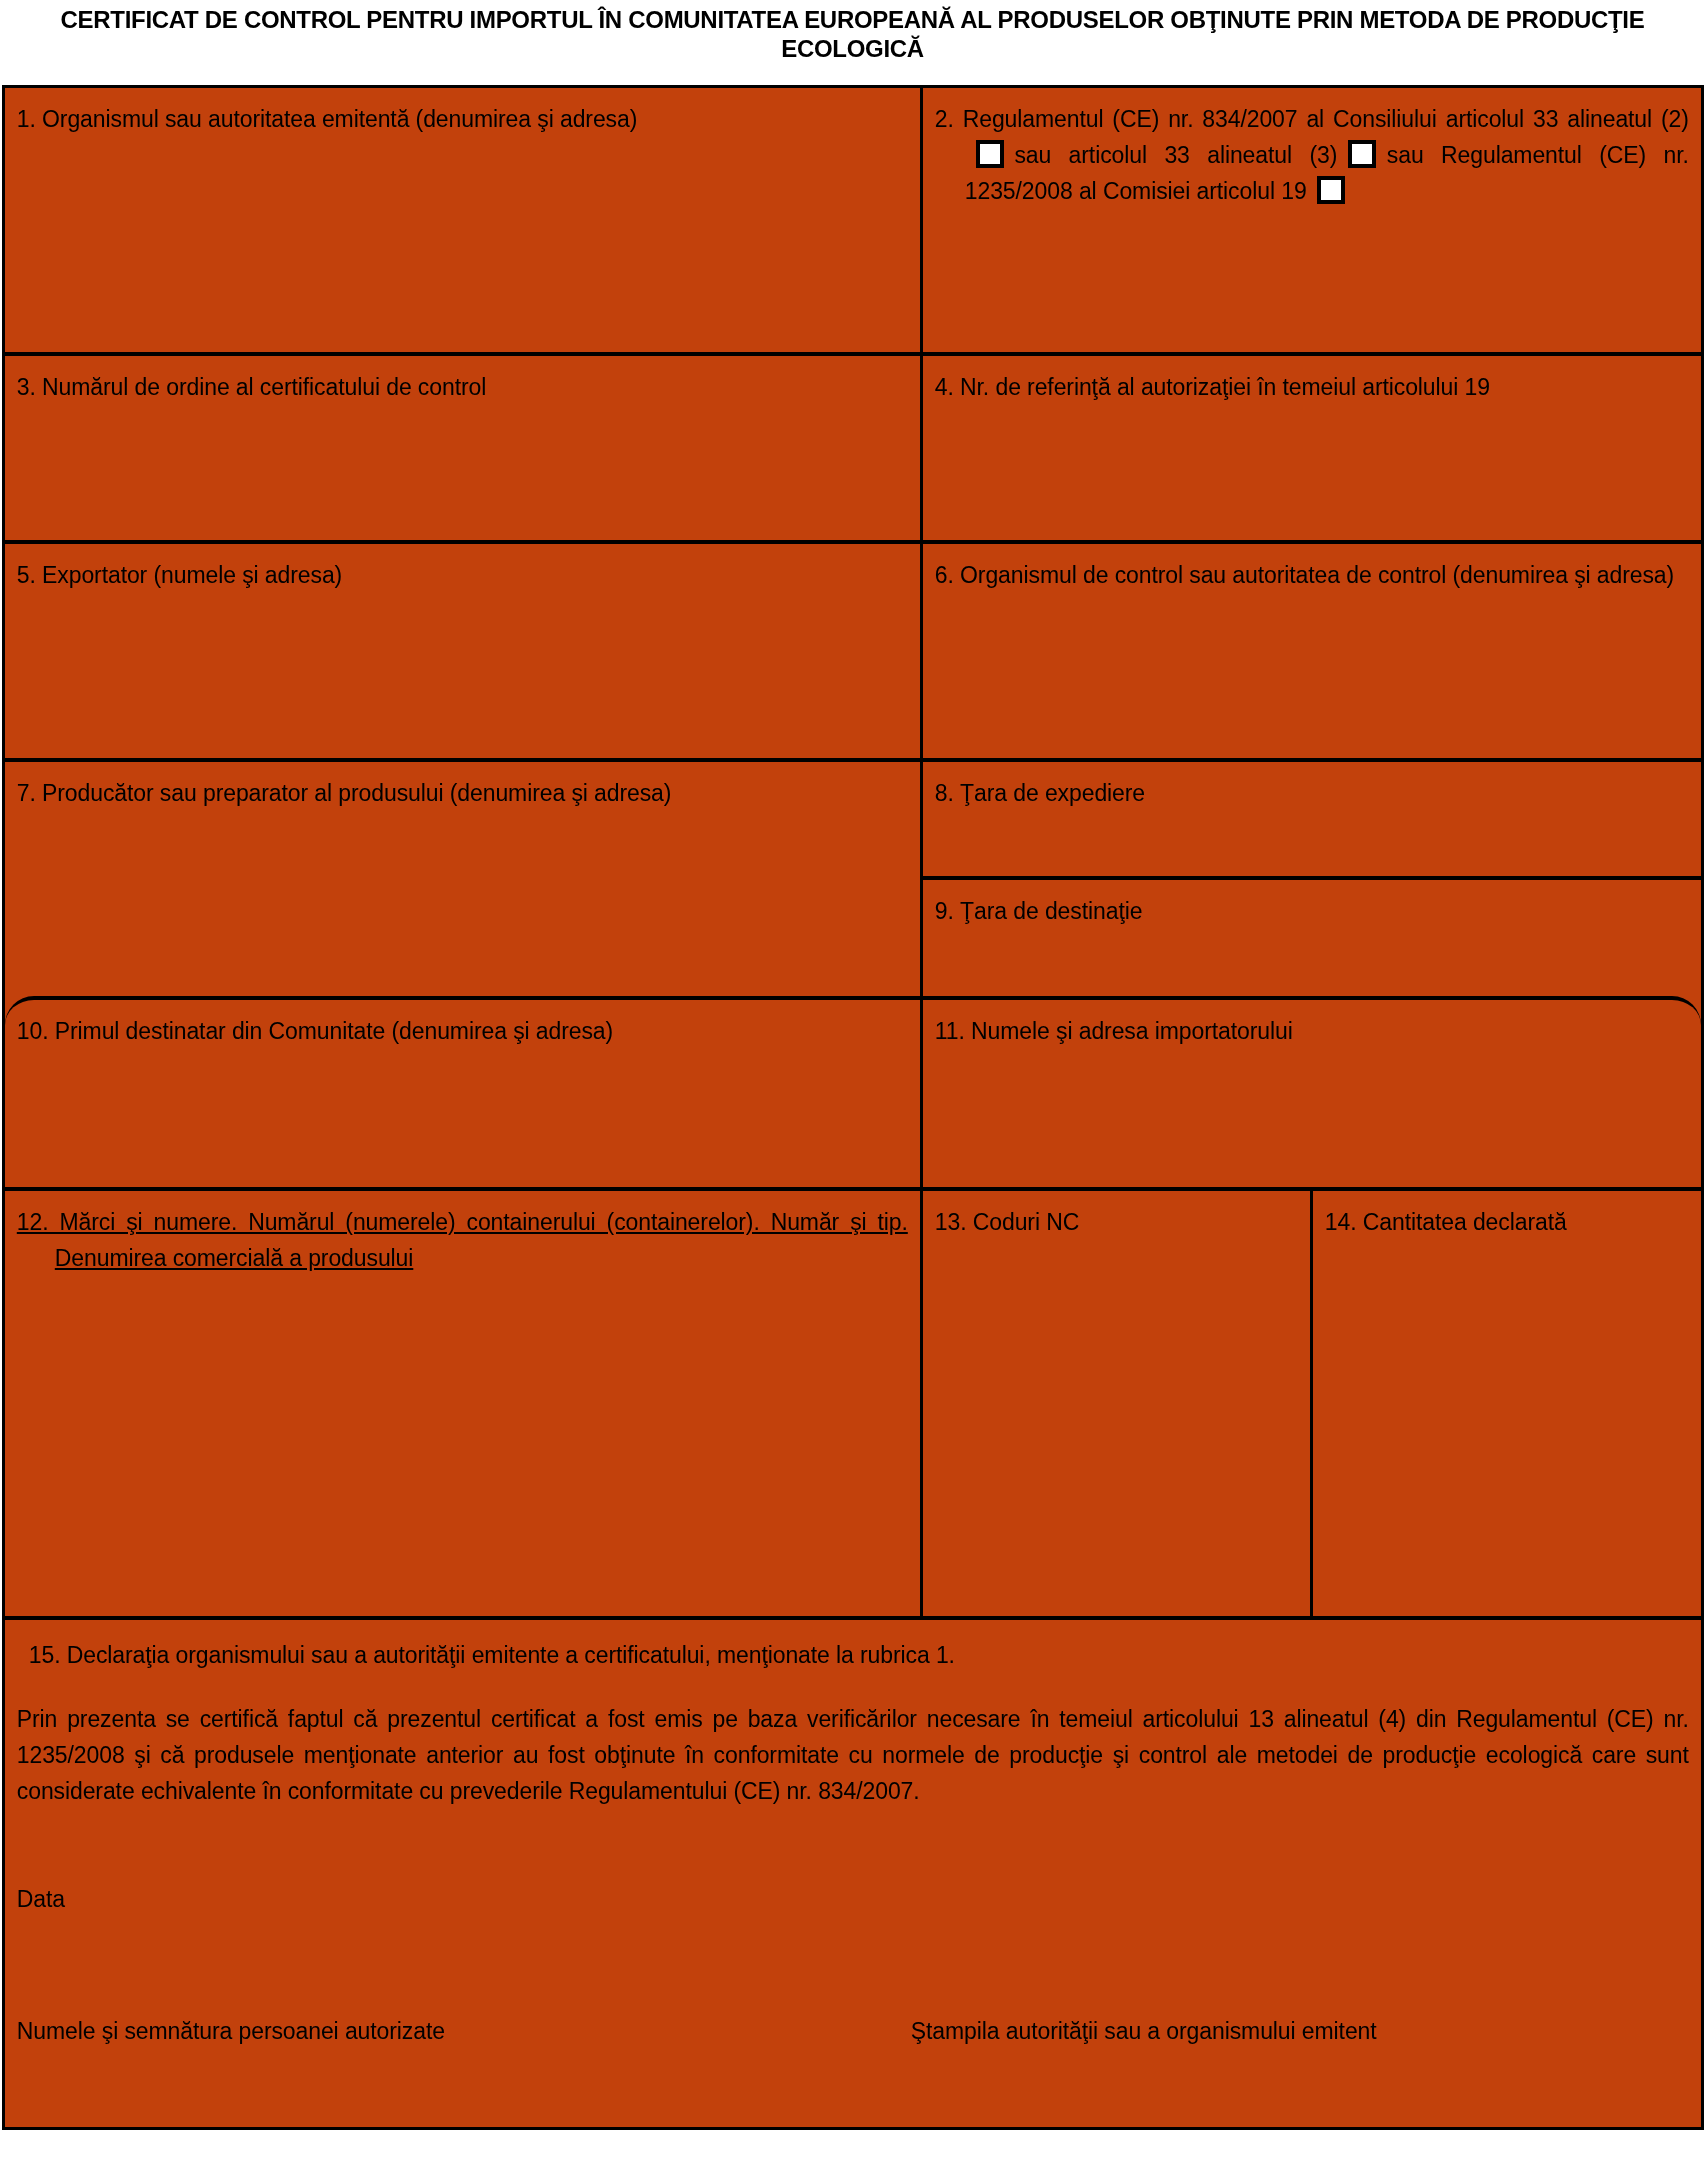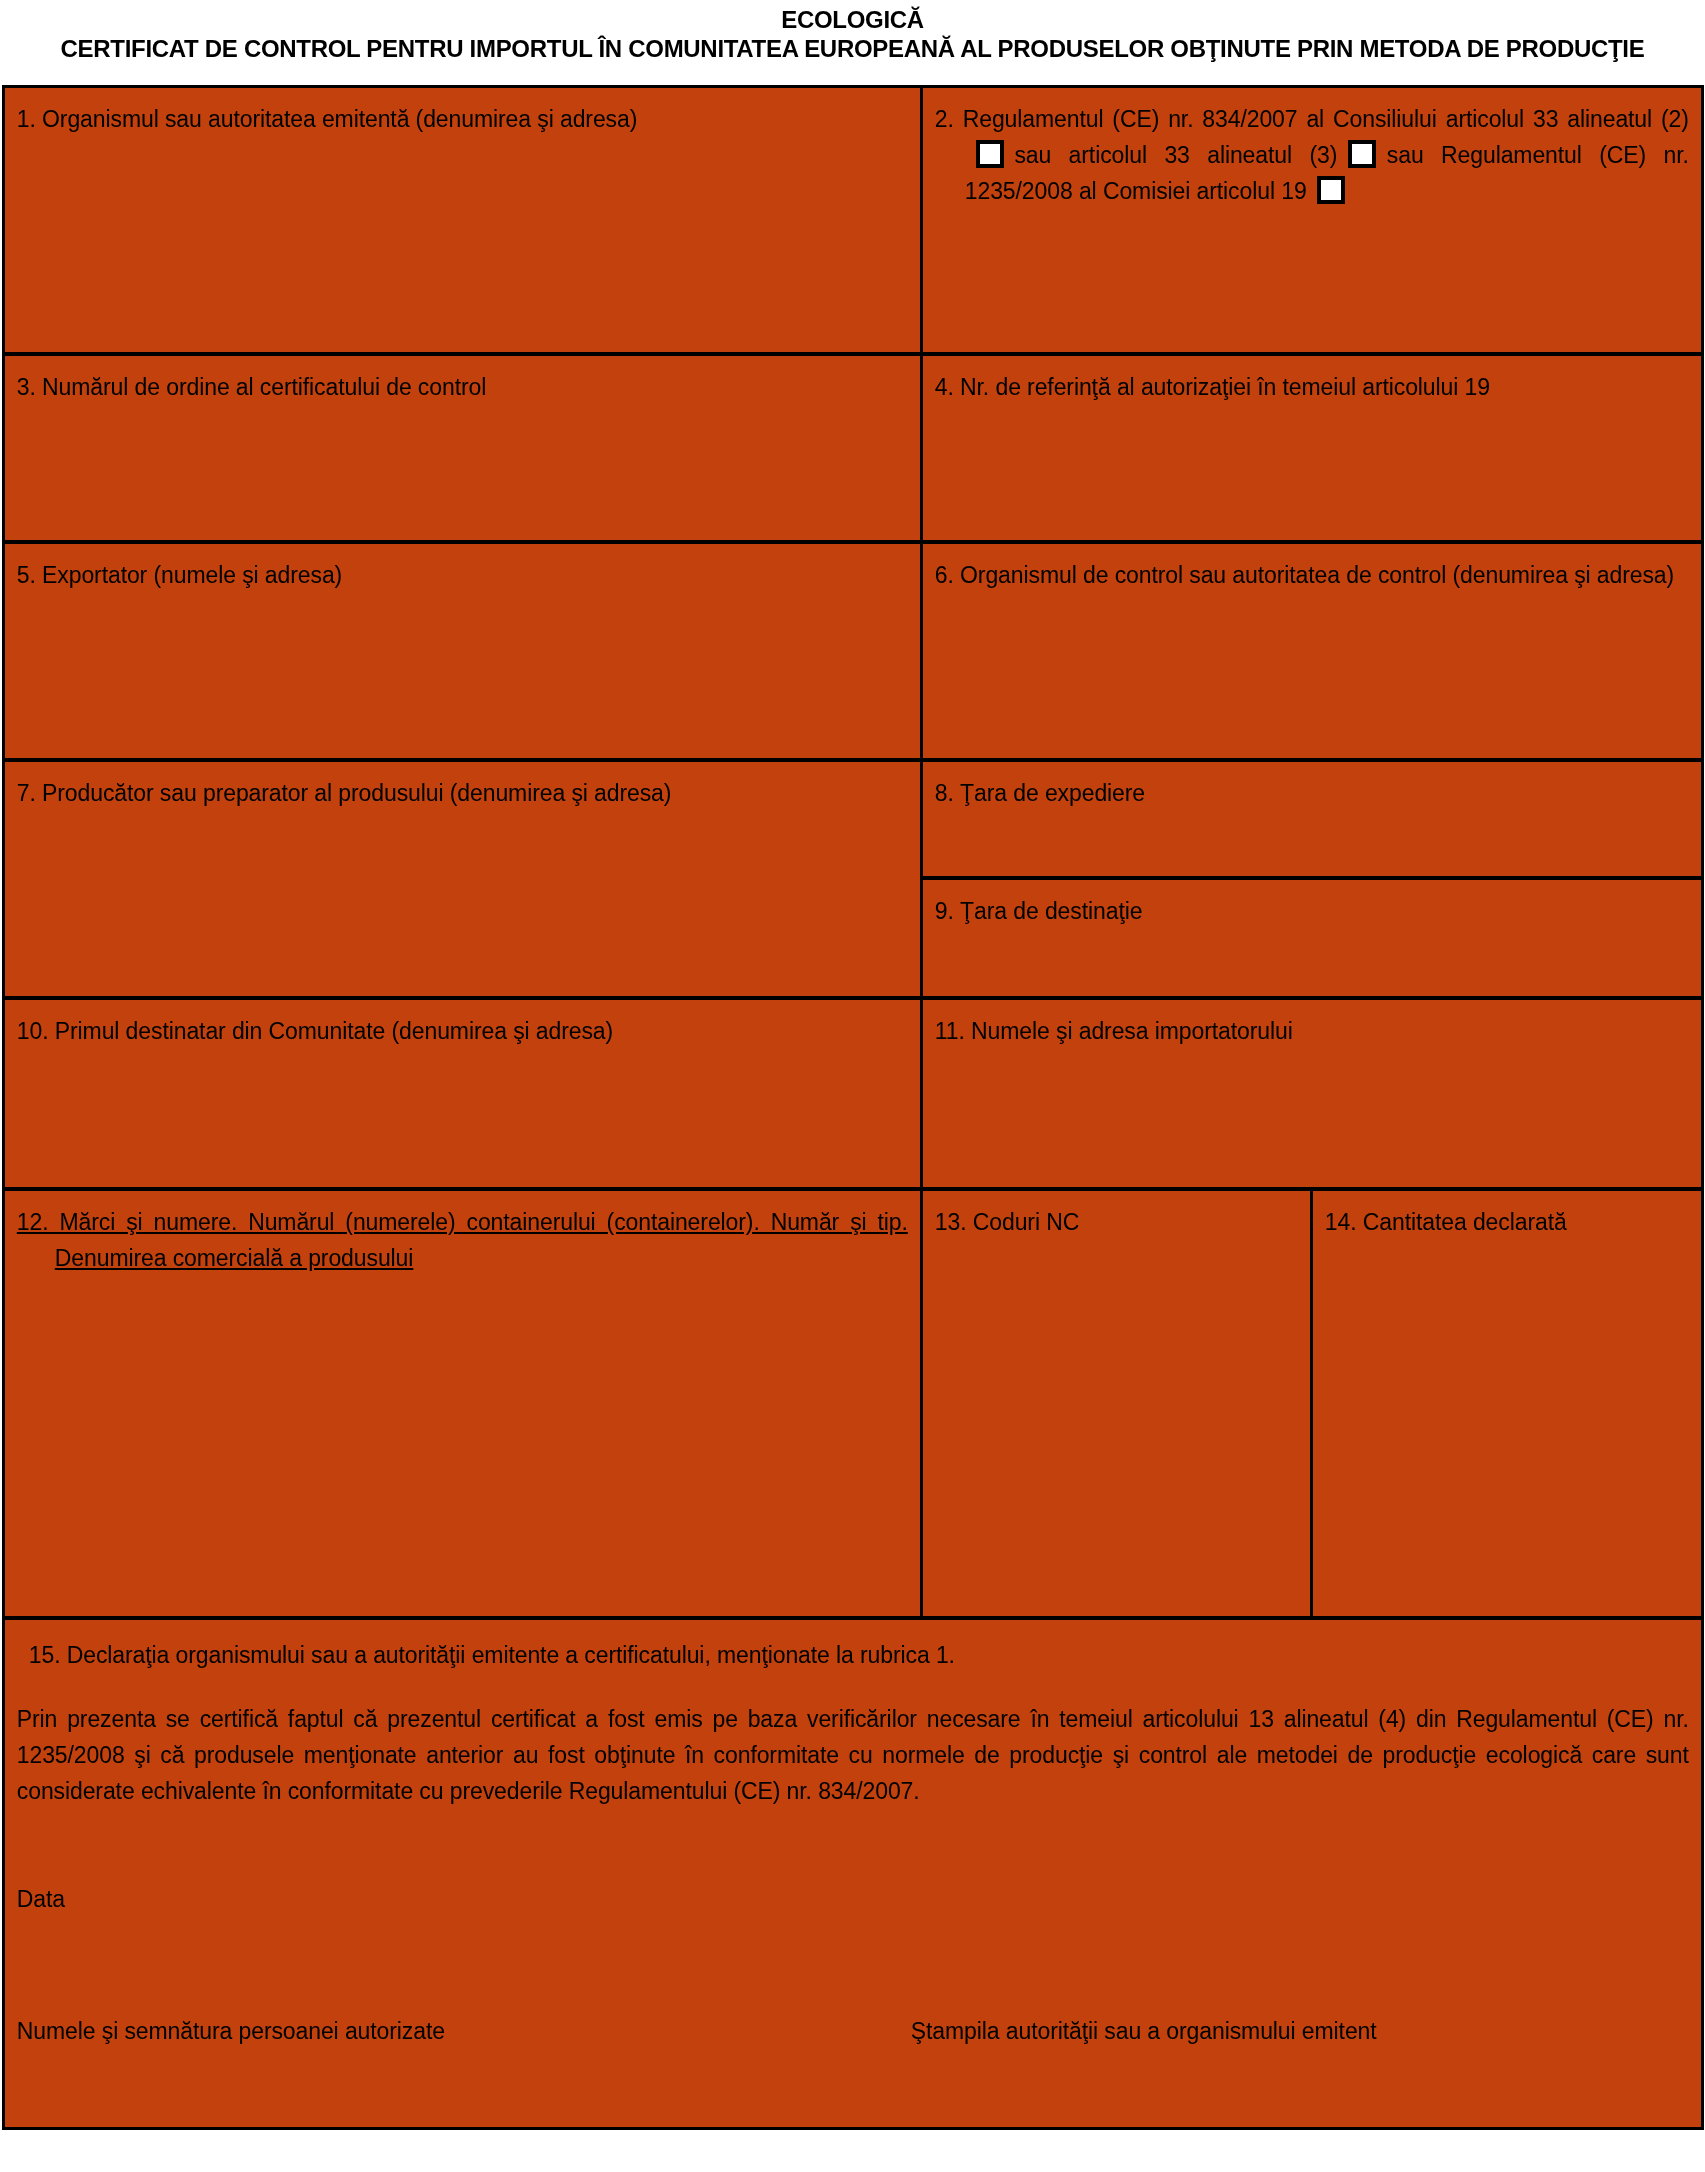--- a/index.html
+++ b/index.html
@@ -27,21 +27,21 @@
     width:1702px; height:2045px;
     border:3.6px solid #000;
     background:#c2410c;
   }
   .row { display:flex; width:100%; }
   .row + .row { border-top:4.2px solid #000;justify-content:space-between; }
   .r1 { height:264px; }
   .r2 { height:188px; }
   .r3 { height:218px; }
   .r4 { height:238px; }
-  .r5 { height:191px; }
+  .r5 { height:191px;border-radius:29px; }
   .r6 { height:429px; }
   .r7 { height:484px; }
 
   .cell { padding:13px 12px; font-size:23px; line-height:36px; overflow:hidden; }
   .cell.left  { width:918px; border-right:3.6px solid #000; }
   .cell.right { flex:1; }
   .cell.c12 { width:918px; border-right:3.6px solid #000;text-decoration:underline; }
   .cell.c13 { width:390px;  border-right:3.6px solid #000; }
   .cell.c14 { flex:1; }
   .cell.full { width:100%; padding:17px 12px; }
@@ -69,22 +69,22 @@
   .date-label { margin-top:72px; font-size:23px; line-height:36px; }
   .sig-row { position:relative; margin-top:96px; font-size:23px; line-height:36px; height:36px; }
   .sig-right { position:absolute; left:894px; top:0; }
 </style>
 </head>
 <body>
 
 <div class="page">
 
   <div class="doc-title">
+    <span class="tl">CERTIFICAT DE CONTROL PENTRU IMPORTUL ÎN COMUNITATEA EUROPEANĂ AL PRODUSELOR OBŢINUTE PRIN METODA DE PRODUCŢIE</span>
     <span class="tl">ECOLOGICĂ</span>
-    <span class="tl">CERTIFICAT DE CONTROL PENTRU IMPORTUL ÎN COMUNITATEA EUROPEANĂ AL PRODUSELOR OBŢINUTE PRIN METODA DE PRODUCŢIE</span>
   </div>
 
   <div class="form-table">
 
     <div class="row r1">
       <div class="cell left h1">
         <span>1. Organismul sau autoritatea emitentă (denumirea şi adresa)</span>
       </div>
       <div class="cell right h1 just">
         <span>2. Regulamentul (CE) nr. 834/2007 al Consiliului articolul 33 alineatul (2)</span><span class="cb"></span><span>sau articolul 33 alineatul (3)</span><span class="cb"></span><span>sau Regulamentul (CE) nr. 1235/2008 al Comisiei articolul 19</span><span class="cb"></span>

